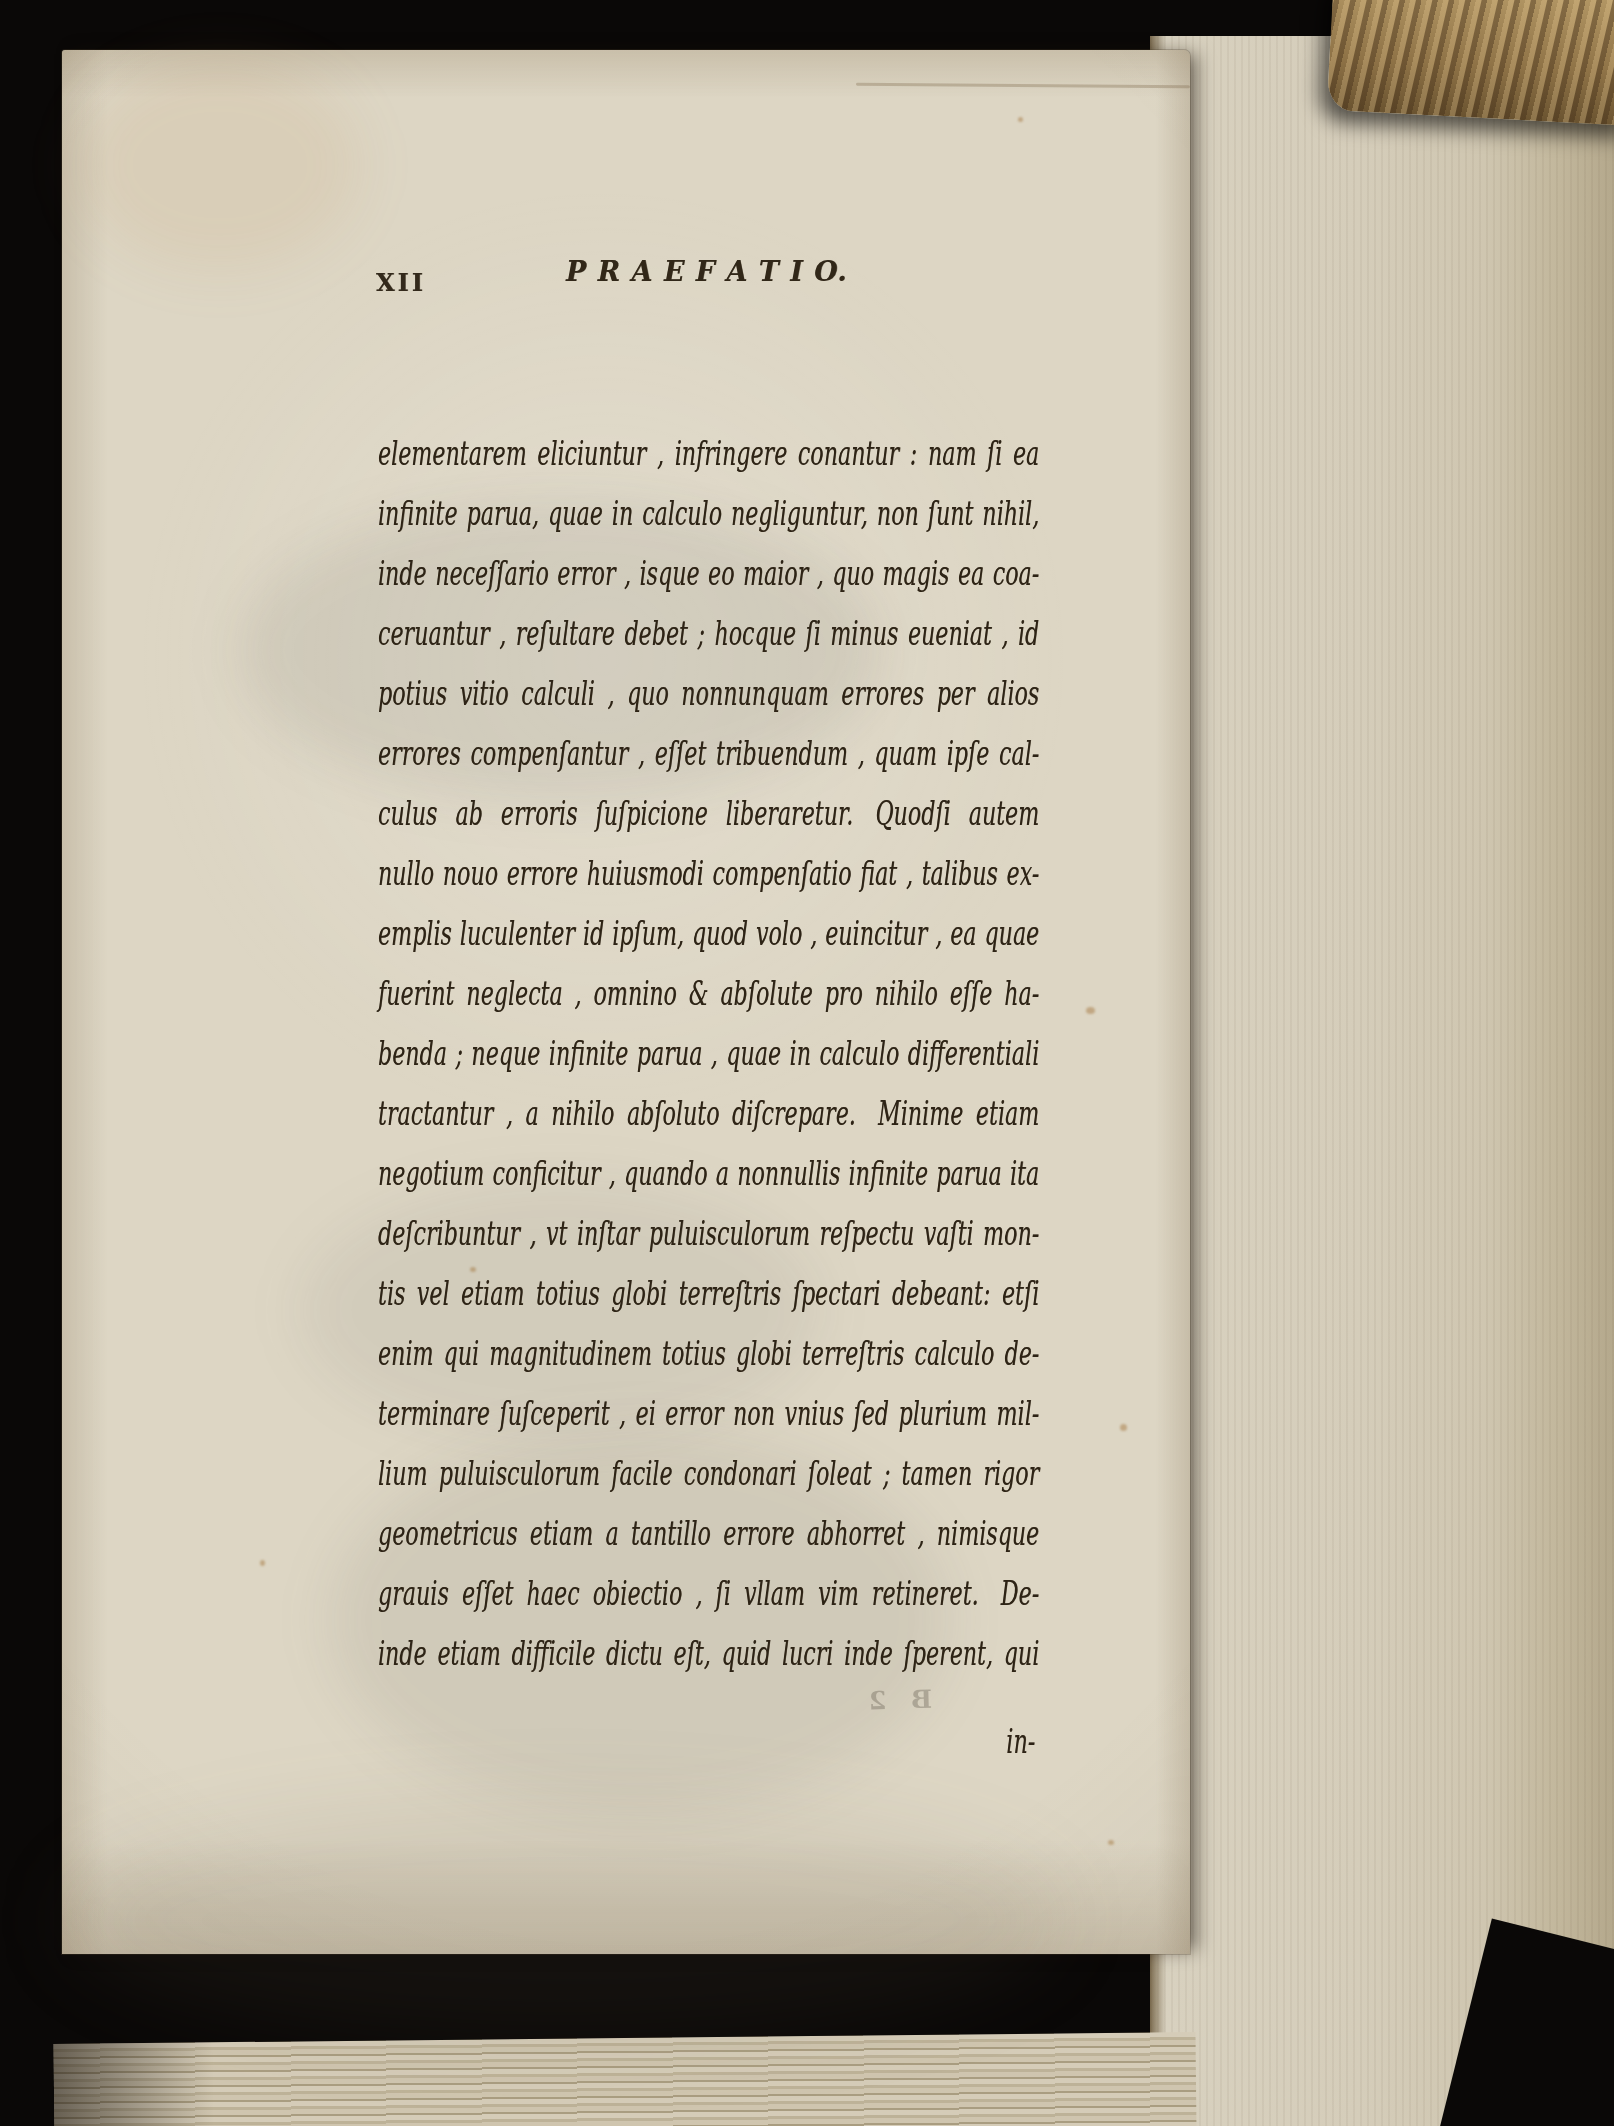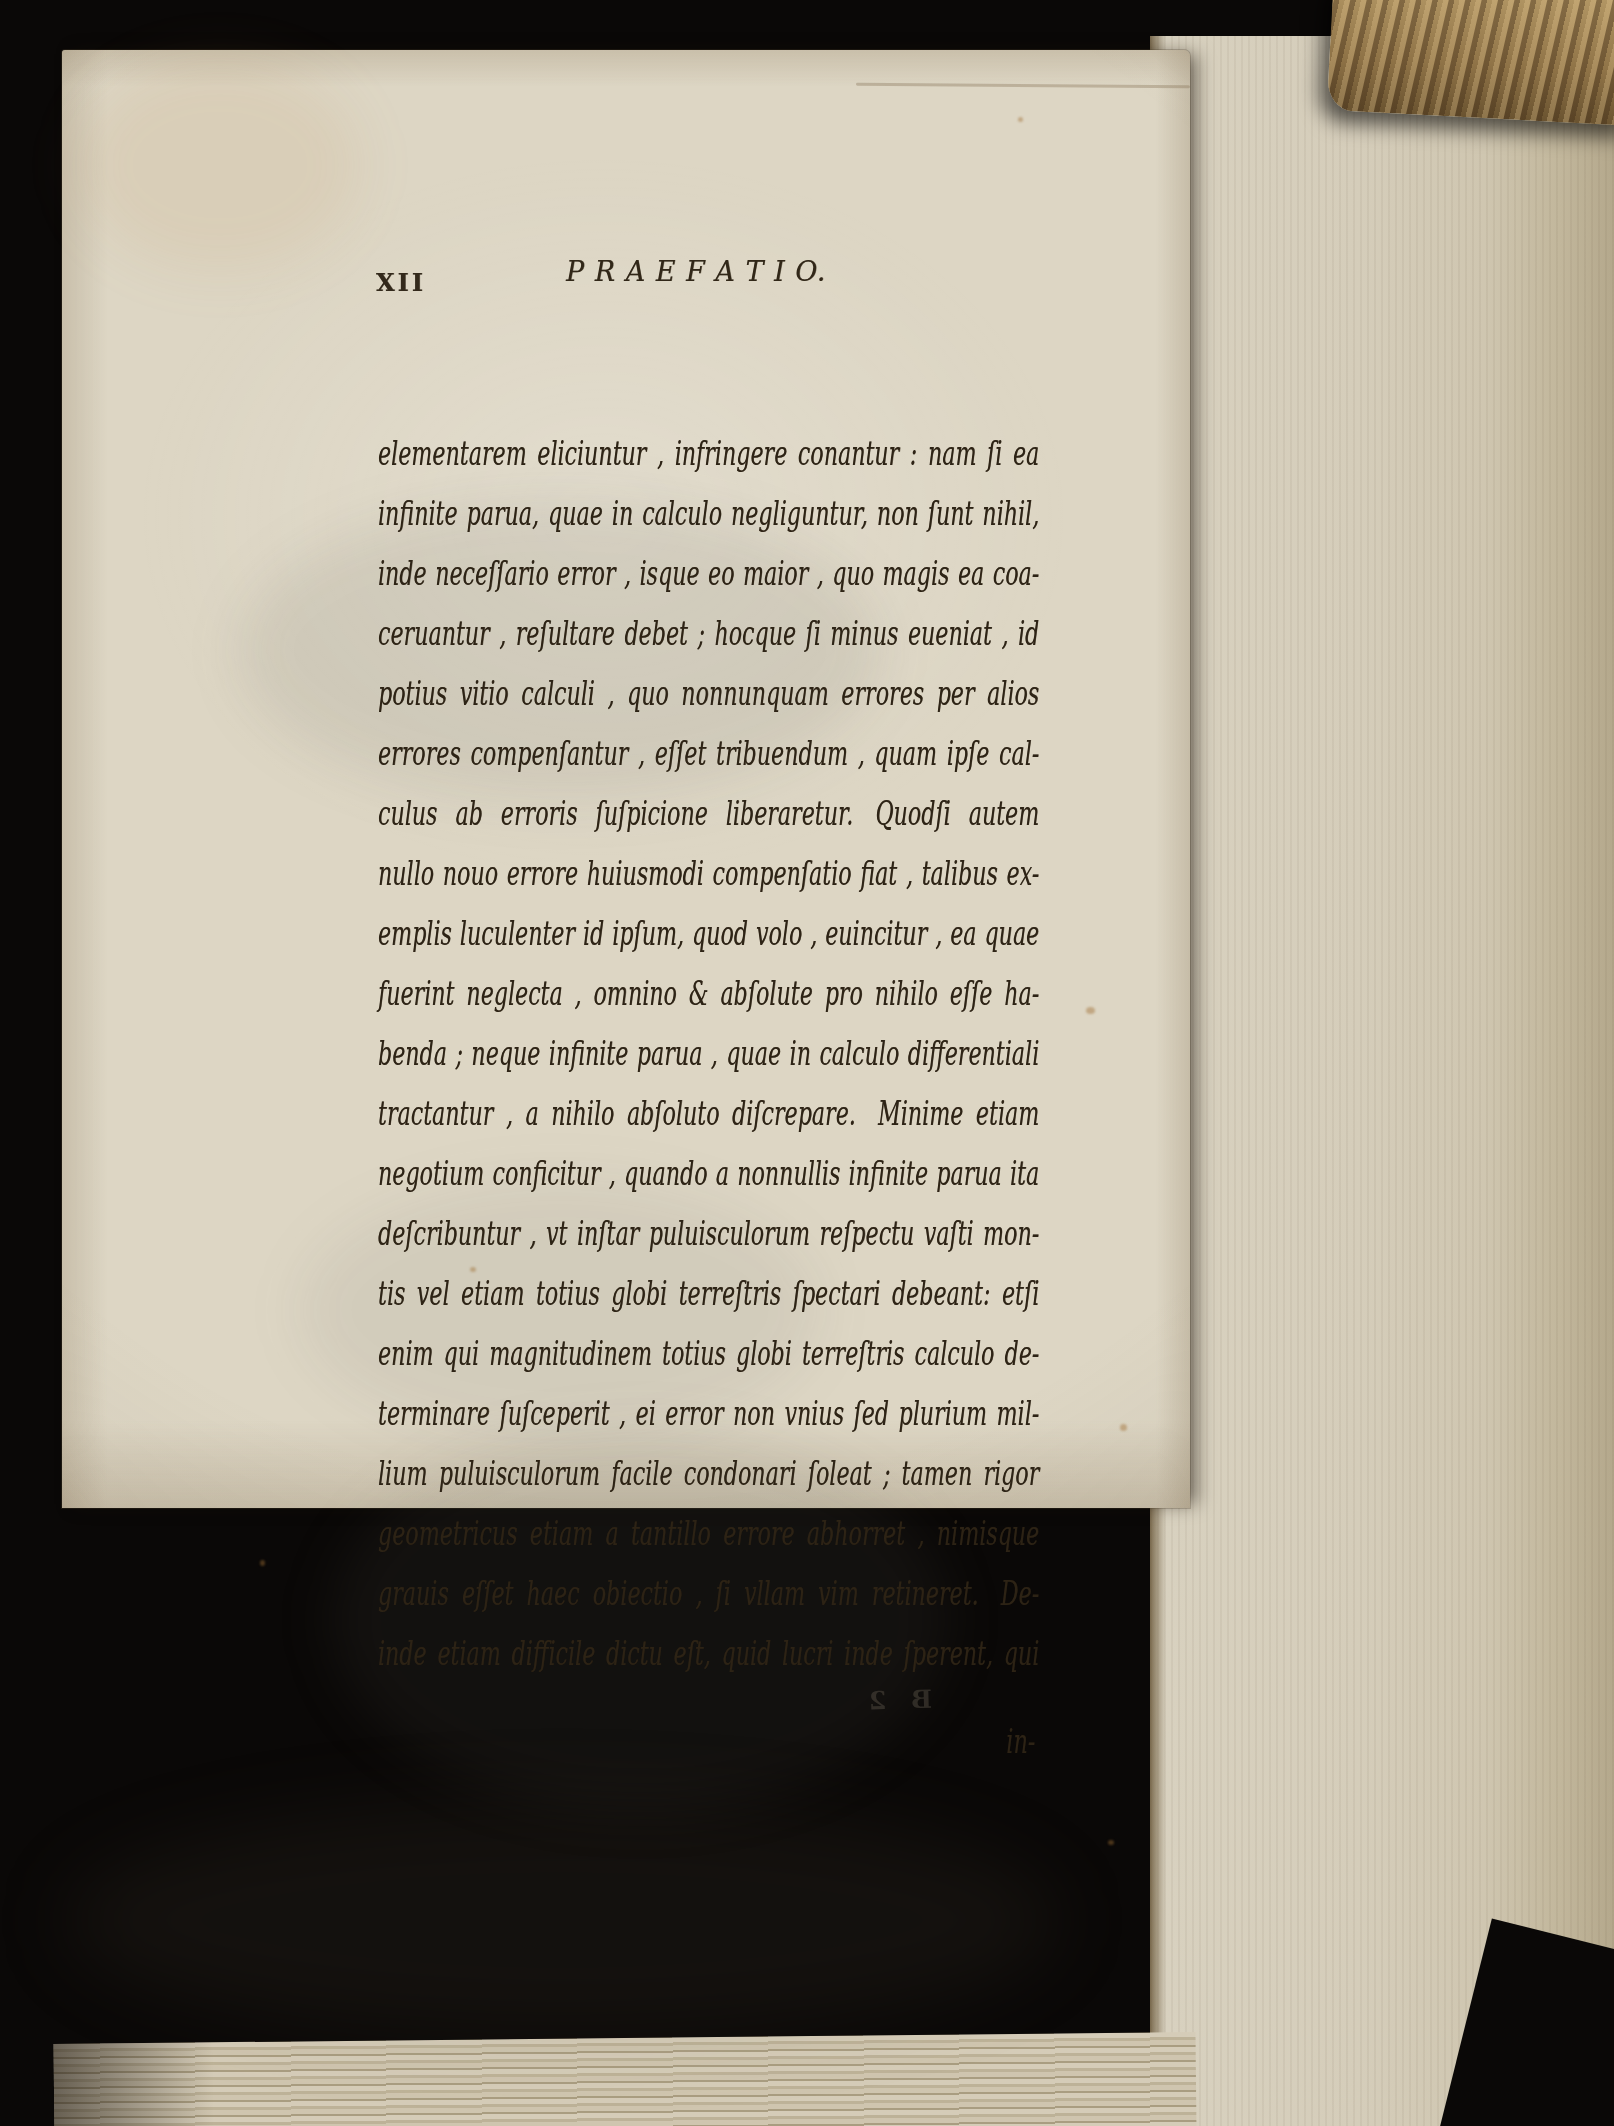--- a/index.html
+++ b/index.html
@@ -36,21 +36,21 @@
     transform:rotate(-0.6deg);
     background:repeating-linear-gradient(to bottom,#d5ccb8 0 5px,#bdb298 5px 8px,#cfc5af 8px 13px,#a99d81 13px 15px);
   }
   .bottom-page-edges::before {
     content:""; position:absolute; inset:0;
     background:linear-gradient(90deg, rgba(18,12,6,0.55), rgba(0,0,0,0) 14%);
   }
 
   
   .book-page {
-    position:absolute; left:62px; top:50px; width:1128px; height:1458px;
+    position:absolute; left:62px; top:50px; width:1128px; height:1904px;
     background:#ddd6c4;
     border-radius:3px 6px 0 0;
     box-shadow:10px 0 18px -4px rgba(22,14,7,0.55), 0 0 0 1px rgba(90,75,50,0.25);
   }
   .page-shading {
     position:absolute; inset:0; border-radius:inherit;
     background:
       radial-gradient(75% 45% at 48% 32%, rgba(255,255,255,0.16) 0, rgba(0,0,0,0) 55%),
       radial-gradient(120% 90% at 50% 45%, rgba(0,0,0,0) 60%, rgba(110,95,70,0.16) 100%),
       linear-gradient(90deg, rgba(120,100,70,0.20) 0, rgba(0,0,0,0) 4%),
@@ -77,21 +77,21 @@
   .fox.f6 { left:1046px; top:1790px; width:6px;  height:5px; }
 
   
   .page-number {
     position:absolute; left:314px; top:218px;
     font-size:24px; font-weight:700; letter-spacing:3px; color:#33291b;
     text-shadow:0.4px 0.3px 0.5px rgba(45,35,20,0.5);
   }
   .running-title {
     position:absolute; left:504px; top:206px;
-    font-size:27px; font-style:italic; font-weight:400; letter-spacing:1px; color:#312718;
+    font-size:27px; font-style:italic; font-weight:700; letter-spacing:1px; color:#312718;
     text-shadow:0.4px 0.3px 0.6px rgba(45,35,20,0.5);
   }
   .text-block {
     position:absolute; left:316px; top:374px; width:984px;
     transform:scaleX(0.672); transform-origin:0 0;
     color:#2d2315; font-style:italic;
     text-shadow:0.4px 0.3px 0.5px rgba(45,35,20,0.55);
   }
   .text-line {
     height:60px; line-height:60px; font-size:33px;

